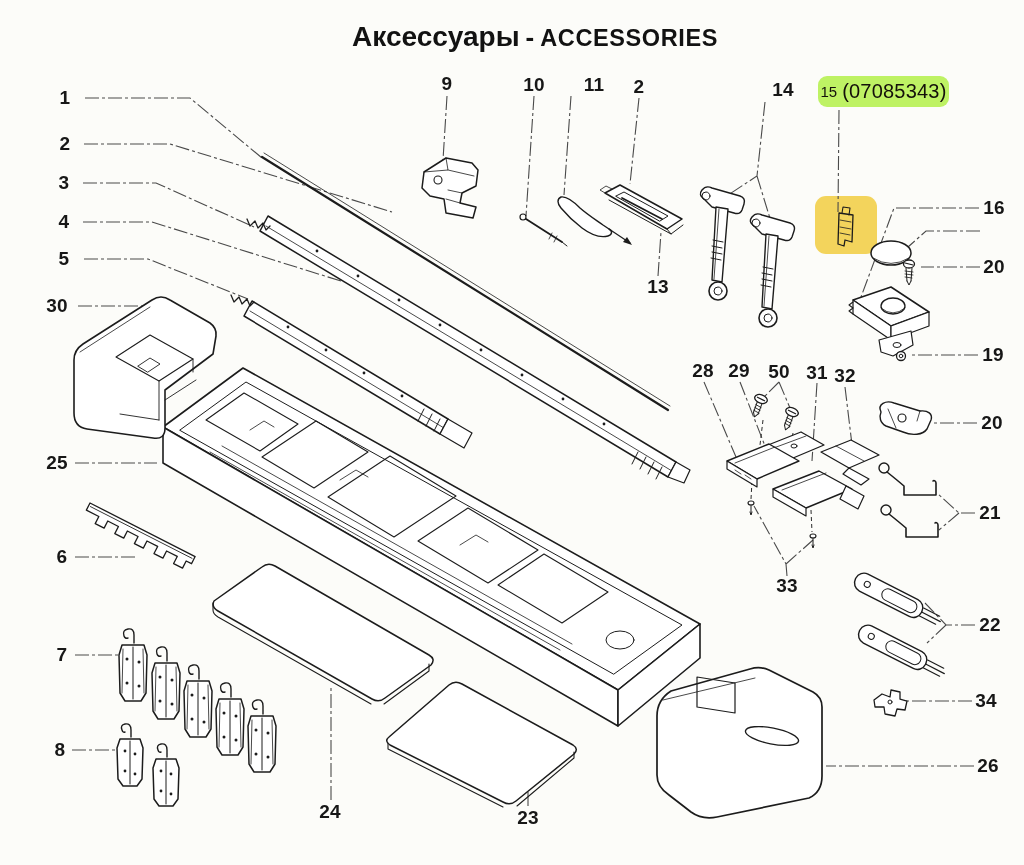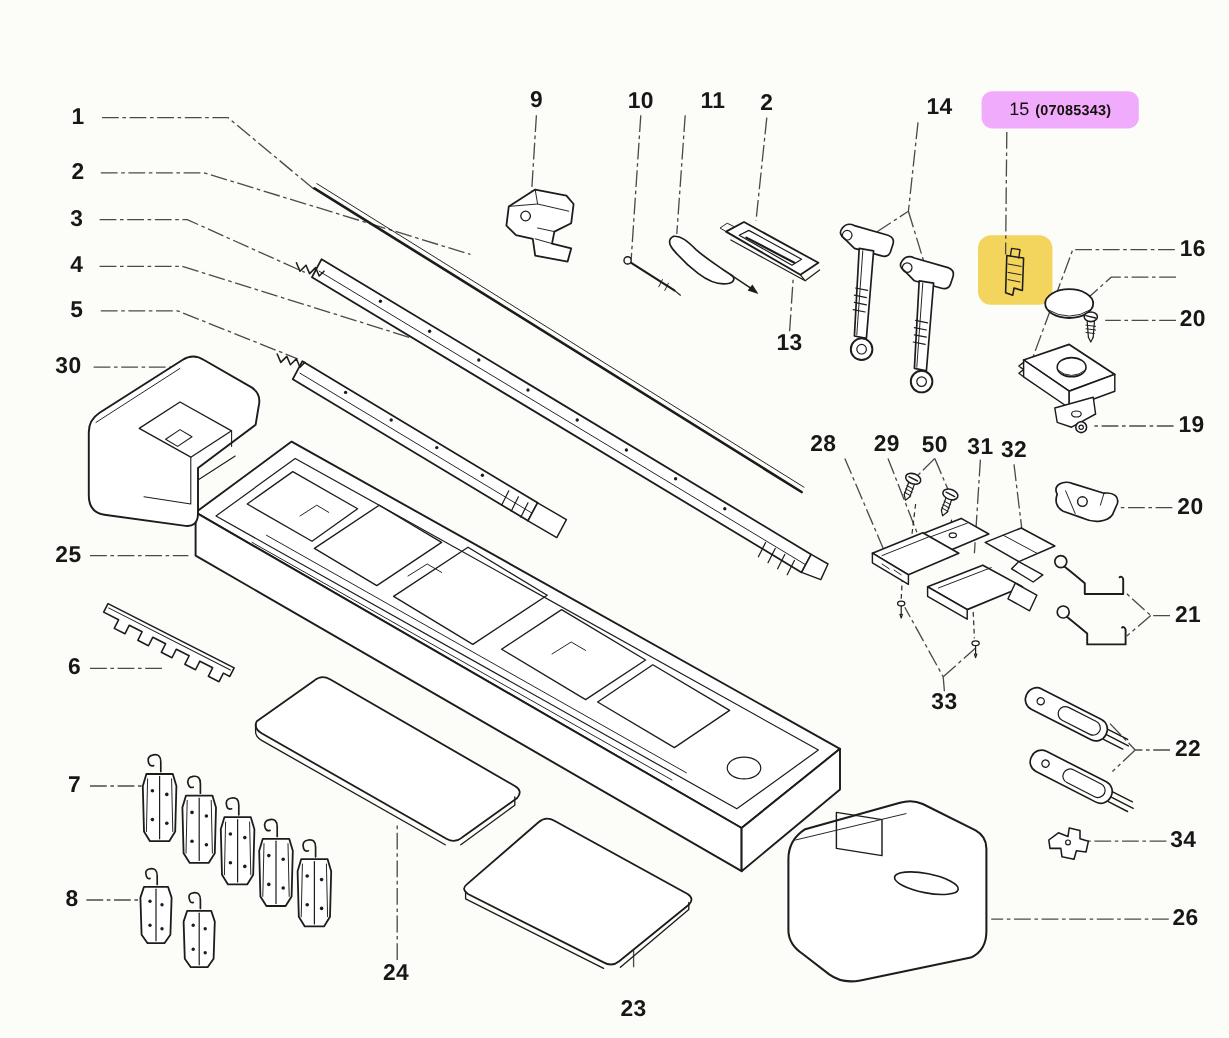--- a/index.html
+++ b/index.html
@@ -9,21 +9,21 @@
     font-family:"Liberation Sans", sans-serif;
   }
   .stage{position:absolute;inset:0;}
   .hl{position:absolute;z-index:0;border-radius:9px;}
   .hl-label{
     left:818px;top:76px;width:131px;height:31px;
     display:flex;align-items:center;justify-content:center;gap:5px;
     color:#14100a;white-space:nowrap;
   }
   .hl-label .n{font-size:15px;font-weight:400;}
-  .hl-label .c{font-size:12px;font-weight:700;letter-spacing:.2px;}
+  .hl-label .c{font-size:20px;font-weight:400;letter-spacing:.2px;}
   .hl-part{left:815px;top:196px;width:62px;height:58px;border-radius:11px;}
   svg.art{position:absolute;left:0;top:0;z-index:1;}
   .callout{
     position:absolute;z-index:2;transform:translate(-50%,-50%);
     font-size:19px;font-weight:700;color:#171717;letter-spacing:.3px;
     white-space:nowrap;
   }
   .title{
     position:absolute;z-index:2;left:535px;top:37px;transform:translate(-50%,-50%);
     white-space:nowrap;color:#121212;
@@ -38,21 +38,21 @@
   .thin{stroke-width:.8;}
   .leader{fill:none;stroke:#4a4a4a;stroke-width:1.1;stroke-dasharray:14 3 3 3;}
   .dash{fill:none;stroke:#2a2a2a;stroke-width:1;stroke-dasharray:4 3;}
   .dot{fill:#1c1c1c;stroke:none;}
 </style>
 </head>
 <body style="background: rgb(252, 252, 249);">
 
 <div class="stage">
 
-  <div class="hl hl-label" style="background: #f0abfc;">
+  <div class="hl hl-label" style="background: #bef264;">
     <span class="n">15</span>
     <span class="c">(07085343)</span>
   </div>
   <div class="hl hl-part" style="background: rgb(243, 212, 92);"></div>
 
   <svg class="art" width="1024" height="865" viewBox="0 0 1024 865">
 
     <defs>
       <g id="wtl">
         <path class="ln" d="M1,-2 L1,-10 Q1,-17 -5,-16 Q-11,-15 -9,-9 Q-8,-6 -5,-7"></path>
@@ -340,20 +340,23 @@
       <use href="#scr" transform="translate(792,412) rotate(20)"></use>
       <g>
         <ellipse class="fw" style="stroke-width:1.1" cx="751" cy="503" rx="3" ry="2"></ellipse>
         <path class="ln" style="stroke-width:1" d="M751,505 L751,512 M750,512 L751,515 L752,512"></path>
         <ellipse class="fw" style="stroke-width:1.1" cx="813" cy="536" rx="3" ry="2"></ellipse>
         <path class="ln" style="stroke-width:1" d="M813,538 L813,545 M812,545 L813,548 L814,545"></path>
       </g>
     </g>
   </svg>
 
+  <div class="title">
+    <span class="ru">Аксессуары</span><span class="sep">-</span><span class="en">ACCESSORIES</span>
+  </div>
 
   <div class="callout" style="left:65px;top:98px">1</div>
   <div class="callout" style="left:65px;top:144px">2</div>
   <div class="callout" style="left:64px;top:183px">3</div>
   <div class="callout" style="left:64px;top:222px">4</div>
   <div class="callout" style="left:64px;top:259px">5</div>
   <div class="callout" style="left:57px;top:306px">30</div>
   <div class="callout" style="left:57px;top:463px">25</div>
   <div class="callout" style="left:62px;top:557px">6</div>
   <div class="callout" style="left:62px;top:655px">7</div>
@@ -366,22 +369,22 @@
   <div class="callout" style="left:783px;top:90px">14</div>
   <div class="callout" style="left:994px;top:208px">16</div>
   <div class="callout" style="left:1035px;top:231px">17</div>
   <div class="callout" style="left:994px;top:267px">20</div>
   <div class="callout" style="left:993px;top:355px">19</div>
   <div class="callout" style="left:992px;top:423px">20</div>
   <div class="callout" style="left:990px;top:513px">21</div>
   <div class="callout" style="left:990px;top:625px">22</div>
   <div class="callout" style="left:986px;top:701px">34</div>
   <div class="callout" style="left:988px;top:766px">26</div>
-  <div class="callout" style="left:686px;top:371px">28</div>
+  <div class="callout" style="left:703px;top:371px">28</div>
   <div class="callout" style="left:739px;top:371px">29</div>
   <div class="callout" style="left:779px;top:372px">50</div>
   <div class="callout" style="left:817px;top:373px">31</div>
   <div class="callout" style="left:845px;top:376px">32</div>
   <div class="callout" style="left:787px;top:586px">33</div>
-  <div class="callout" style="left:528px;top:842px">23</div>
+  <div class="callout" style="left:528px;top:818px">23</div>
   <div class="callout" style="left:330px;top:812px">24</div>
 
 </div>
 
 </body></html>

